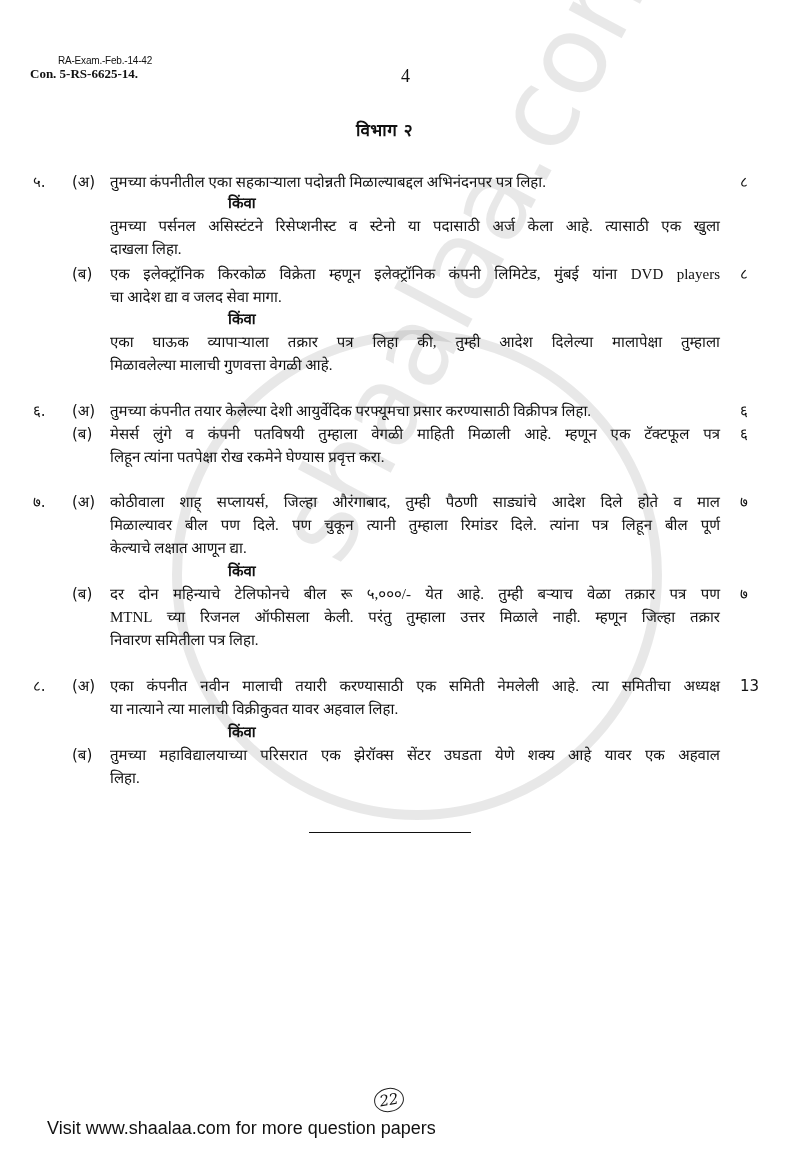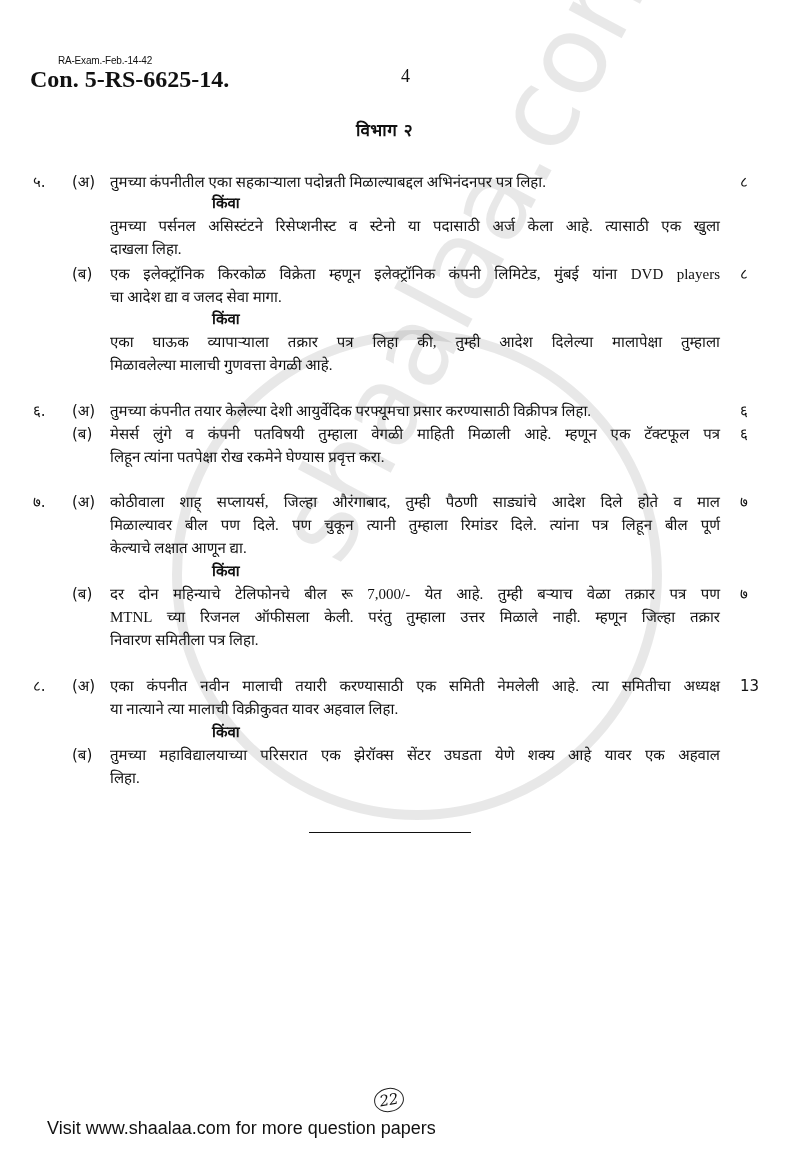--- a/index.html
+++ b/index.html
@@ -1,37 +1,37 @@
 <!DOCTYPE html>
 <html><head>
 <meta charset="utf-8">
 <style>
   html, body { margin: 0; padding: 0; }
   body {
     width: 800px; height: 1156px; background: #ffffff; position: relative; overflow: hidden;
     font-family: "DejaVu Sans", sans-serif; color: #111;
   }
   .header-small { position: absolute; left: 30px; top: 55px; font-family: "Liberation Sans", sans-serif; font-size: 10px; letter-spacing: -0.2px; padding-left: 28px; }
-  .header-code { position: absolute; left: 30px; top: 66px; font-family: "Liberation Serif", serif; font-weight: bold; font-size: 24px; }
+  .header-code { position: absolute; left: 30px; top: 66px; font-family: "Liberation Serif", serif; font-weight: bold; font-size: 13px; }
   .page-num { position: absolute; left: 401px; top: 66px; font-family: "Liberation Serif", serif; font-size: 18px; }
   .section-title { position: absolute; left: 356px; top: 118px; font-weight: bold; font-size: 17px; letter-spacing: 0.5px; }
   .watermark {
     position: absolute; left: 172px; top: 330px; width: 490px; height: 490px; border-radius: 50%;
     border: 10px solid rgba(0,0,0,0.09); box-sizing: border-box; pointer-events: none;
   }
   .watermark-text {
     position: absolute; left: 250px; top: 520px; font-family: "DejaVu Sans", sans-serif; font-size: 110px;
     color: rgba(0,0,0,0.09); transform: rotate(-62deg); transform-origin: left top; white-space: nowrap; pointer-events: none;
   }
   .line { position: absolute; font-size: 15px; line-height: 20px; white-space: nowrap; }
   .qnum { position: absolute; left: 33px; }
   .sub { position: absolute; left: 72px; }
   .txt { position: absolute; left: 110px; font-family: Liberation Serif, serif; }
   .marks { position: absolute; left: 740px; }
-  .kinva { position: absolute; left: 212px; font-weight: bold; }
+  .kinva { position: absolute; left: 228px; font-weight: bold; }
   .justify { display: block; width: 610px; text-align: justify; text-align-last: justify; }
   .divider { position: absolute; left: 309px; top: 832px; width: 162px; height: 0; border-top: 1.5px solid #111; }
   .stamp {
     position: absolute; left: 374px; top: 1088px; width: 28px; height: 22px; border: 1.5px solid #222; border-radius: 50%;
     font-family: "DejaVu Serif", serif; font-style: italic; font-size: 15px; text-align: center; line-height: 22px; transform: rotate(-10deg);
   }
   .footer { position: absolute; left: 21px; top: 1118px; font-family: "Liberation Sans", sans-serif; font-size: 18px; color: #111; margin-left: 26px; }
 </style>
 </head>
 <body>
@@ -108,21 +108,21 @@
       <span class="txt justify">मिळाल्यावर बील पण दिले. पण चुकून त्यानी तुम्हाला रिमांडर दिले. त्यांना पत्र लिहून बील पूर्ण</span>
     </div>
   <div class="line" style="top:538px;">
       <span class="txt">केल्याचे लक्षात आणून द्या.</span>
     </div>
   <div class="line" style="top:561px;">
       <span class="kinva">किंवा</span>
     </div>
   <div class="line" style="top:584px;width:800px;">
     <span class="sub">(ब)</span>
-    <span class="txt justify">दर दोन महिन्याचे टेलिफोनचे बील रू 7,000/- येत आहे. तुम्ही बऱ्याच वेळा तक्रार पत्र पण</span>
+    <span class="txt justify">दर दोन महिन्याचे टेलिफोनचे बील रू ५,०००/- येत आहे. तुम्ही बऱ्याच वेळा तक्रार पत्र पण</span>
     <span class="marks">७</span>
   </div>
   <div class="line" style="top:607px;">
       <span class="txt justify">MTNL च्या रिजनल ऑफीसला केली. परंतु तुम्हाला उत्तर मिळाले नाही. म्हणून जिल्हा तक्रार</span>
     </div>
   <div class="line" style="top:630px;">
       <span class="txt">निवारण समितीला पत्र लिहा.</span>
     </div>
 </div>
 

